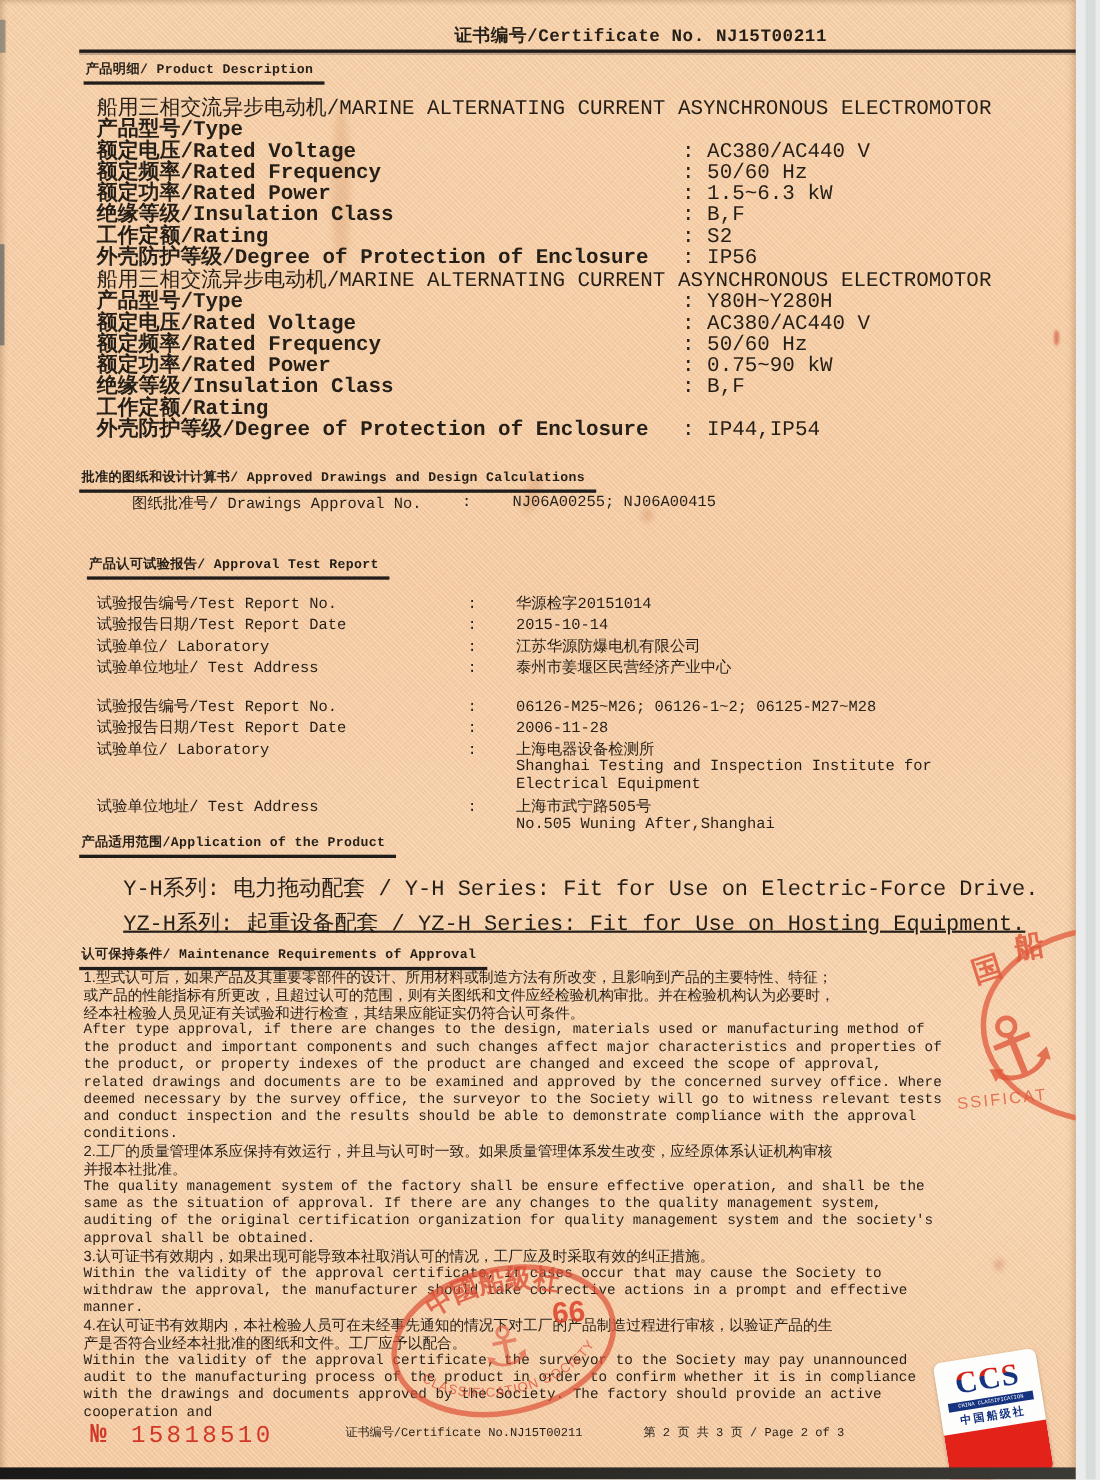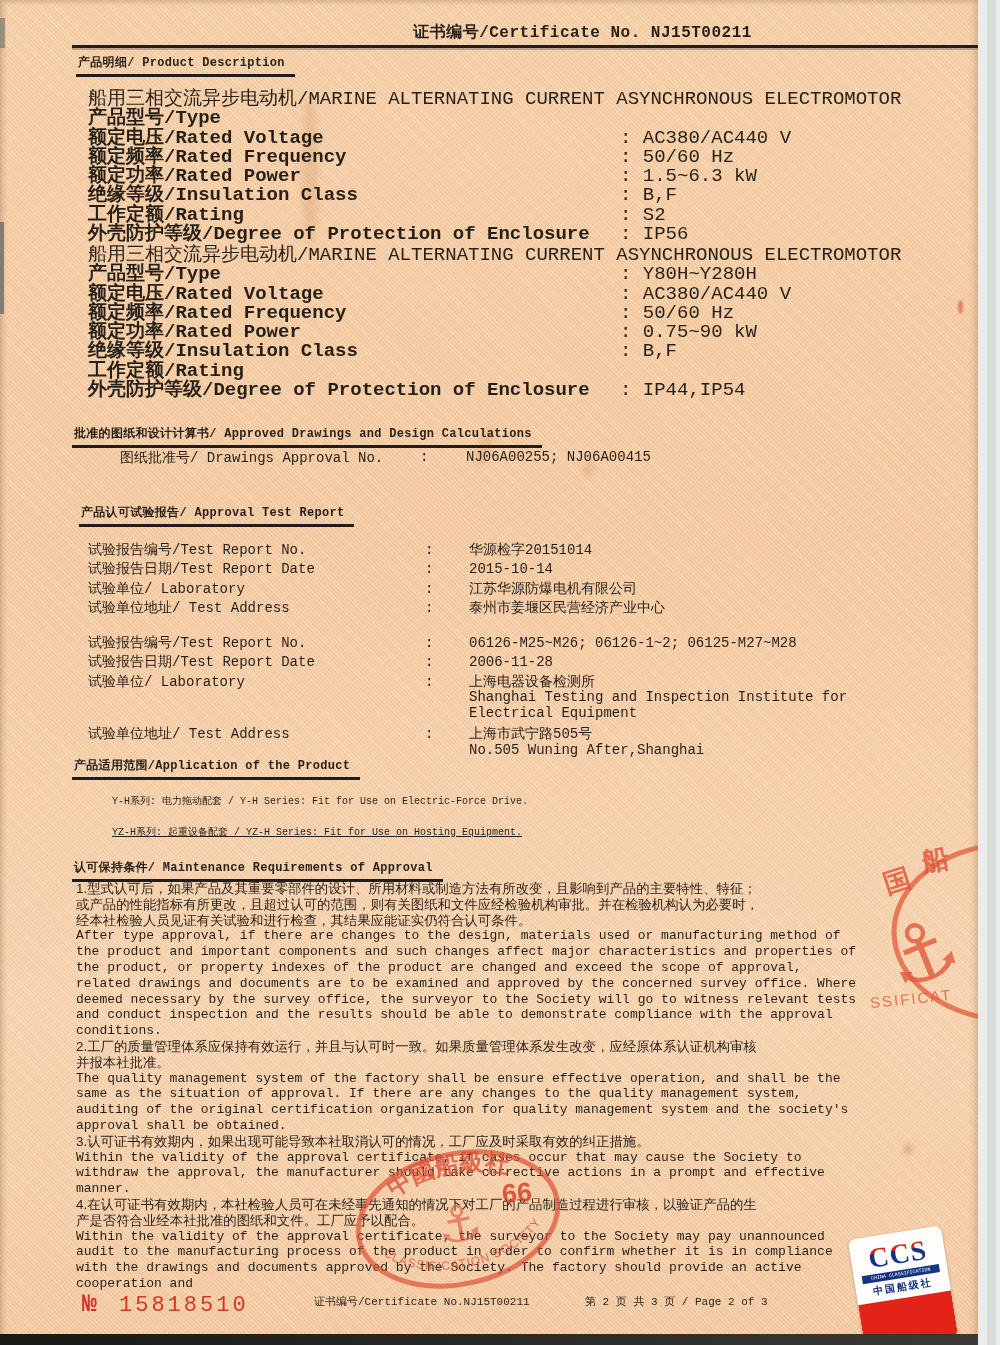--- a/index.html
+++ b/index.html
@@ -27,21 +27,21 @@
   
   .kv-block{width:840px;font-size:19px;line-height:19.3px;}
   .kv-row{display:flex;}
   .kv-label{width:532px;flex:none;font-weight:bold;}
   .kv-val{flex:1;}
   .lab-row{display:flex;}
   .lab-label{flex:none;}
   .lab-colon{flex:none;}
   .lab-val{flex:1;}
   .pre{white-space:pre-line;}
-  .app-line{font-size:10px;}
+  .app-line{font-size:20px;}
   
   .maint{width:812px;font-size:13px;line-height:15.8px;}
   .maint .cn{font-size:13.4px;font-family:"Liberation Sans","DejaVu Sans",sans-serif;}
   
   .serial{color:#d13828;display:flex;align-items:baseline;}
   .serial .no{font-size:25px;font-weight:bold;margin-right:22px;}
   .serial .num{font-size:22px;letter-spacing:3px;}
   .foot-text{font-size:11px;margin-left:32px;}
   
   .stamp66{color:rgba(220,64,40,.85);font-size:27px;font-weight:bold;transform:rotate(-5deg);

